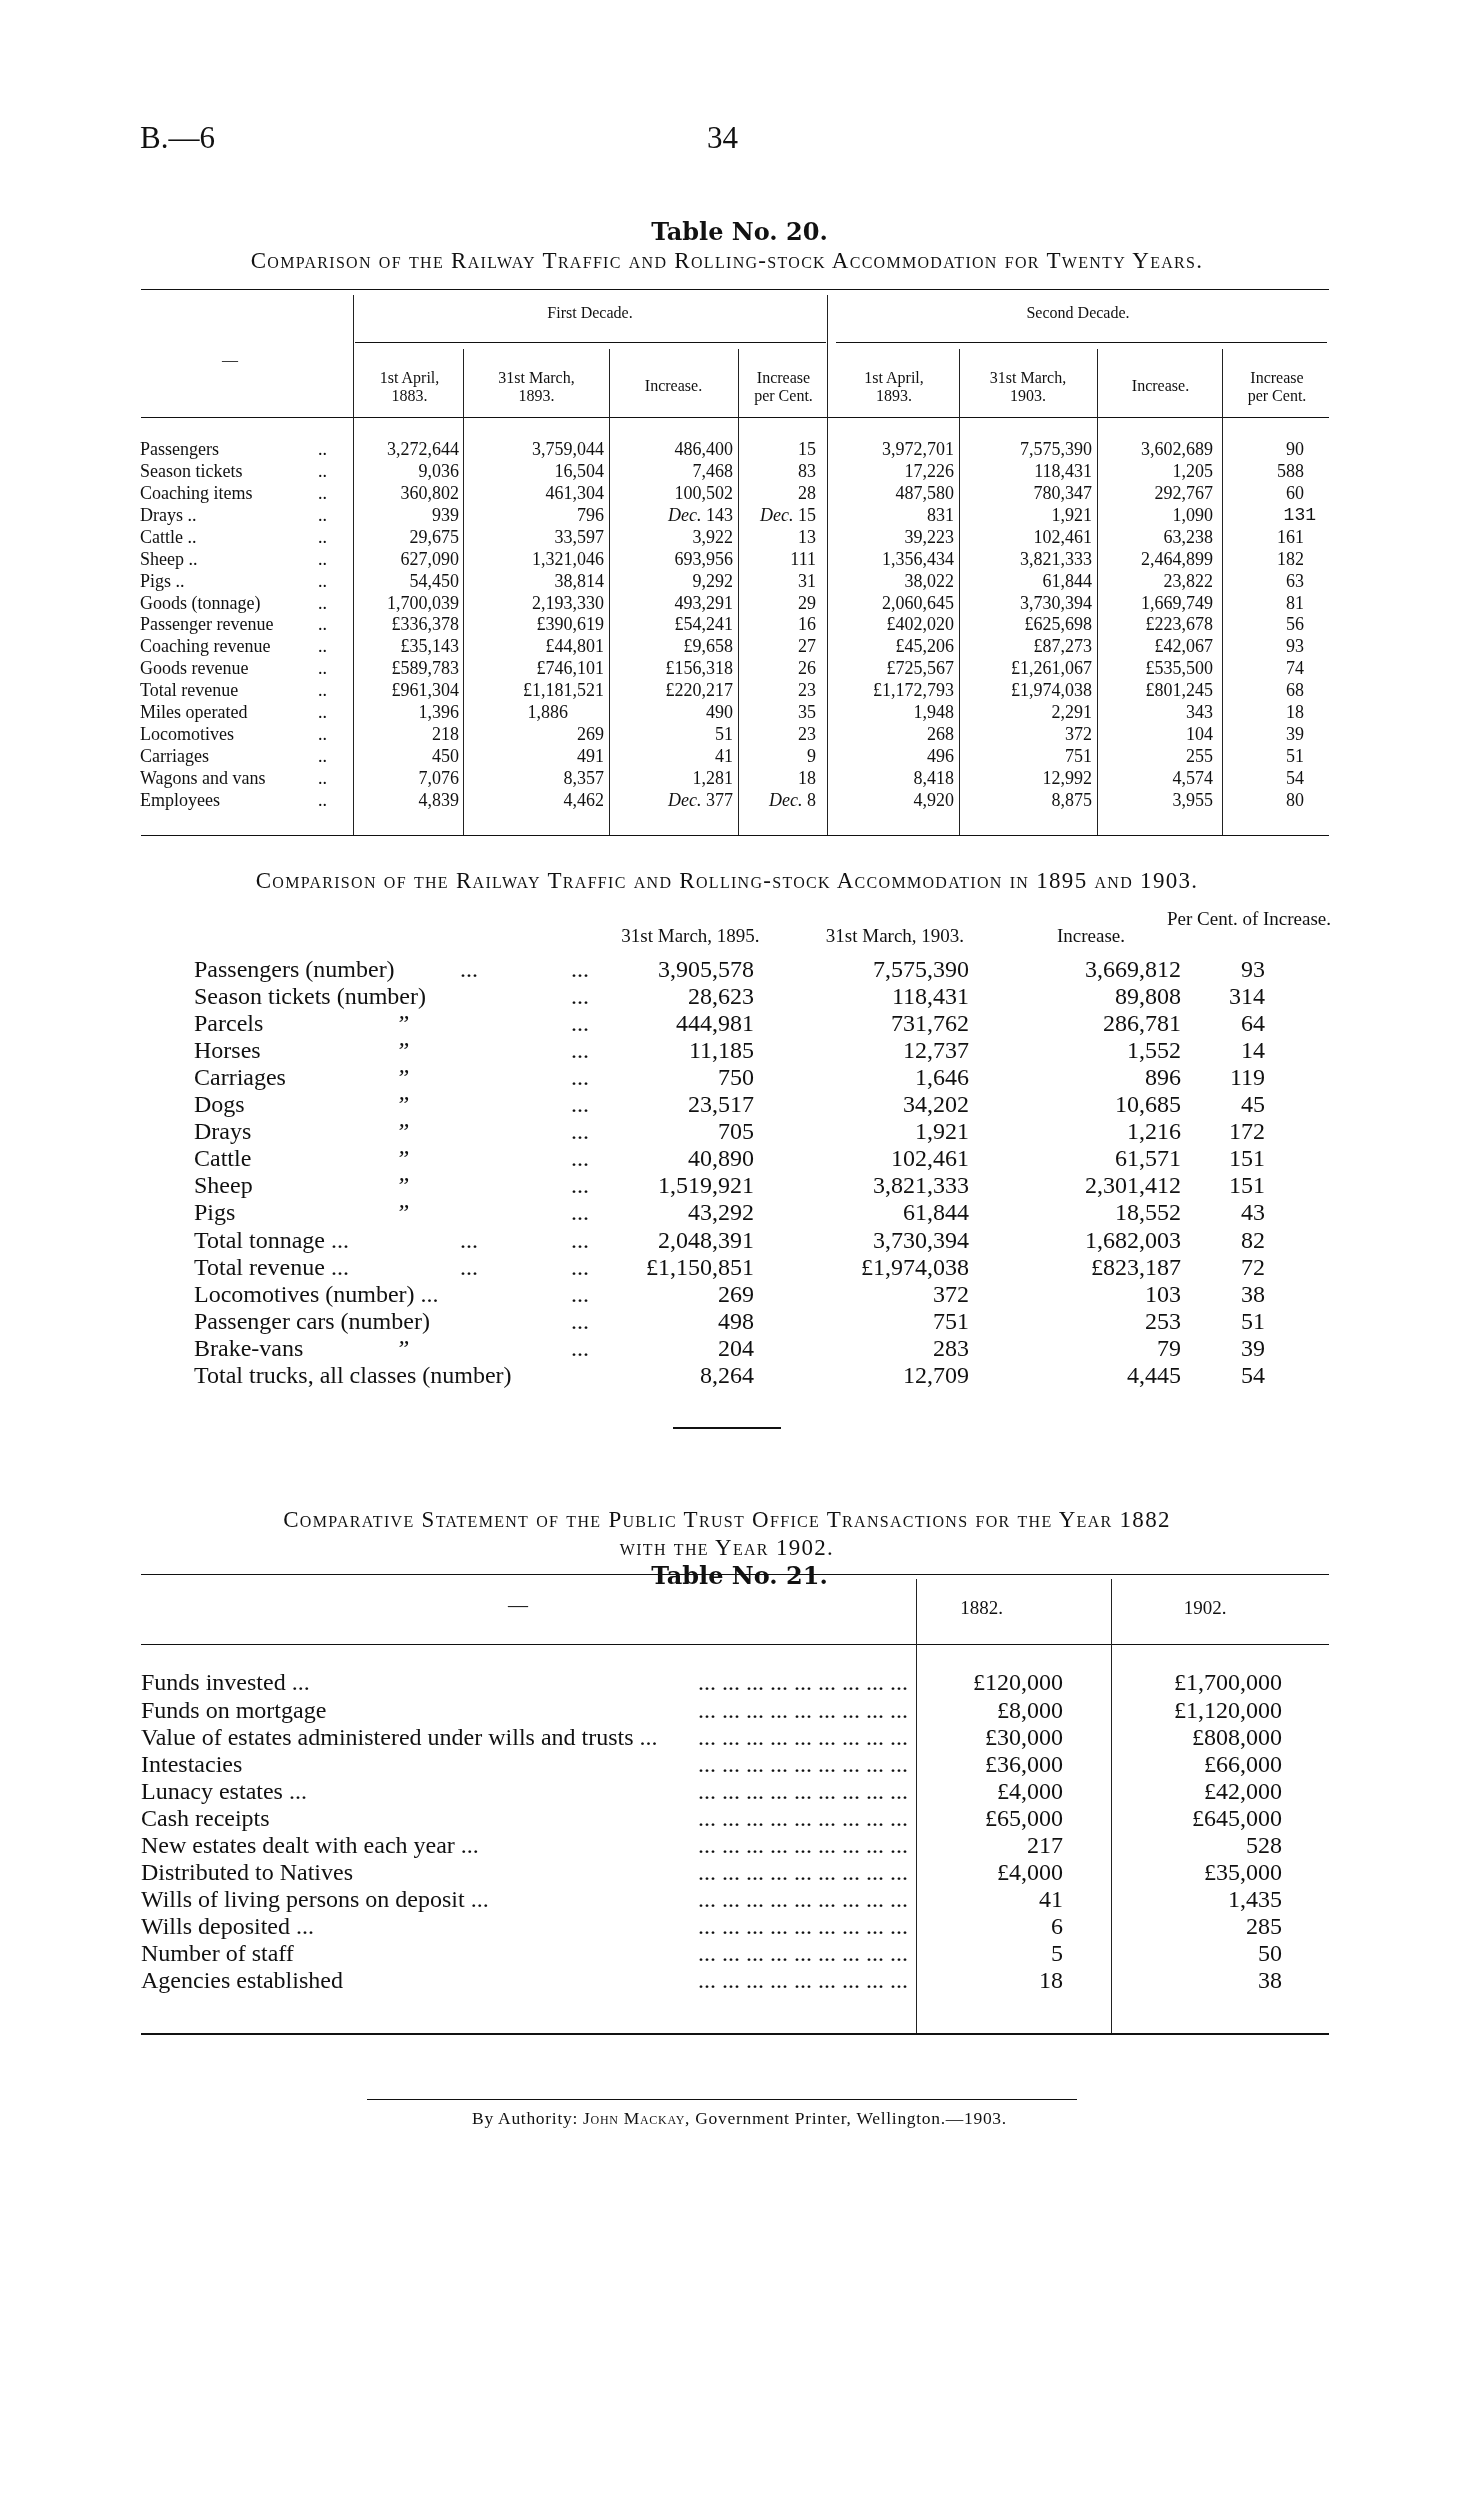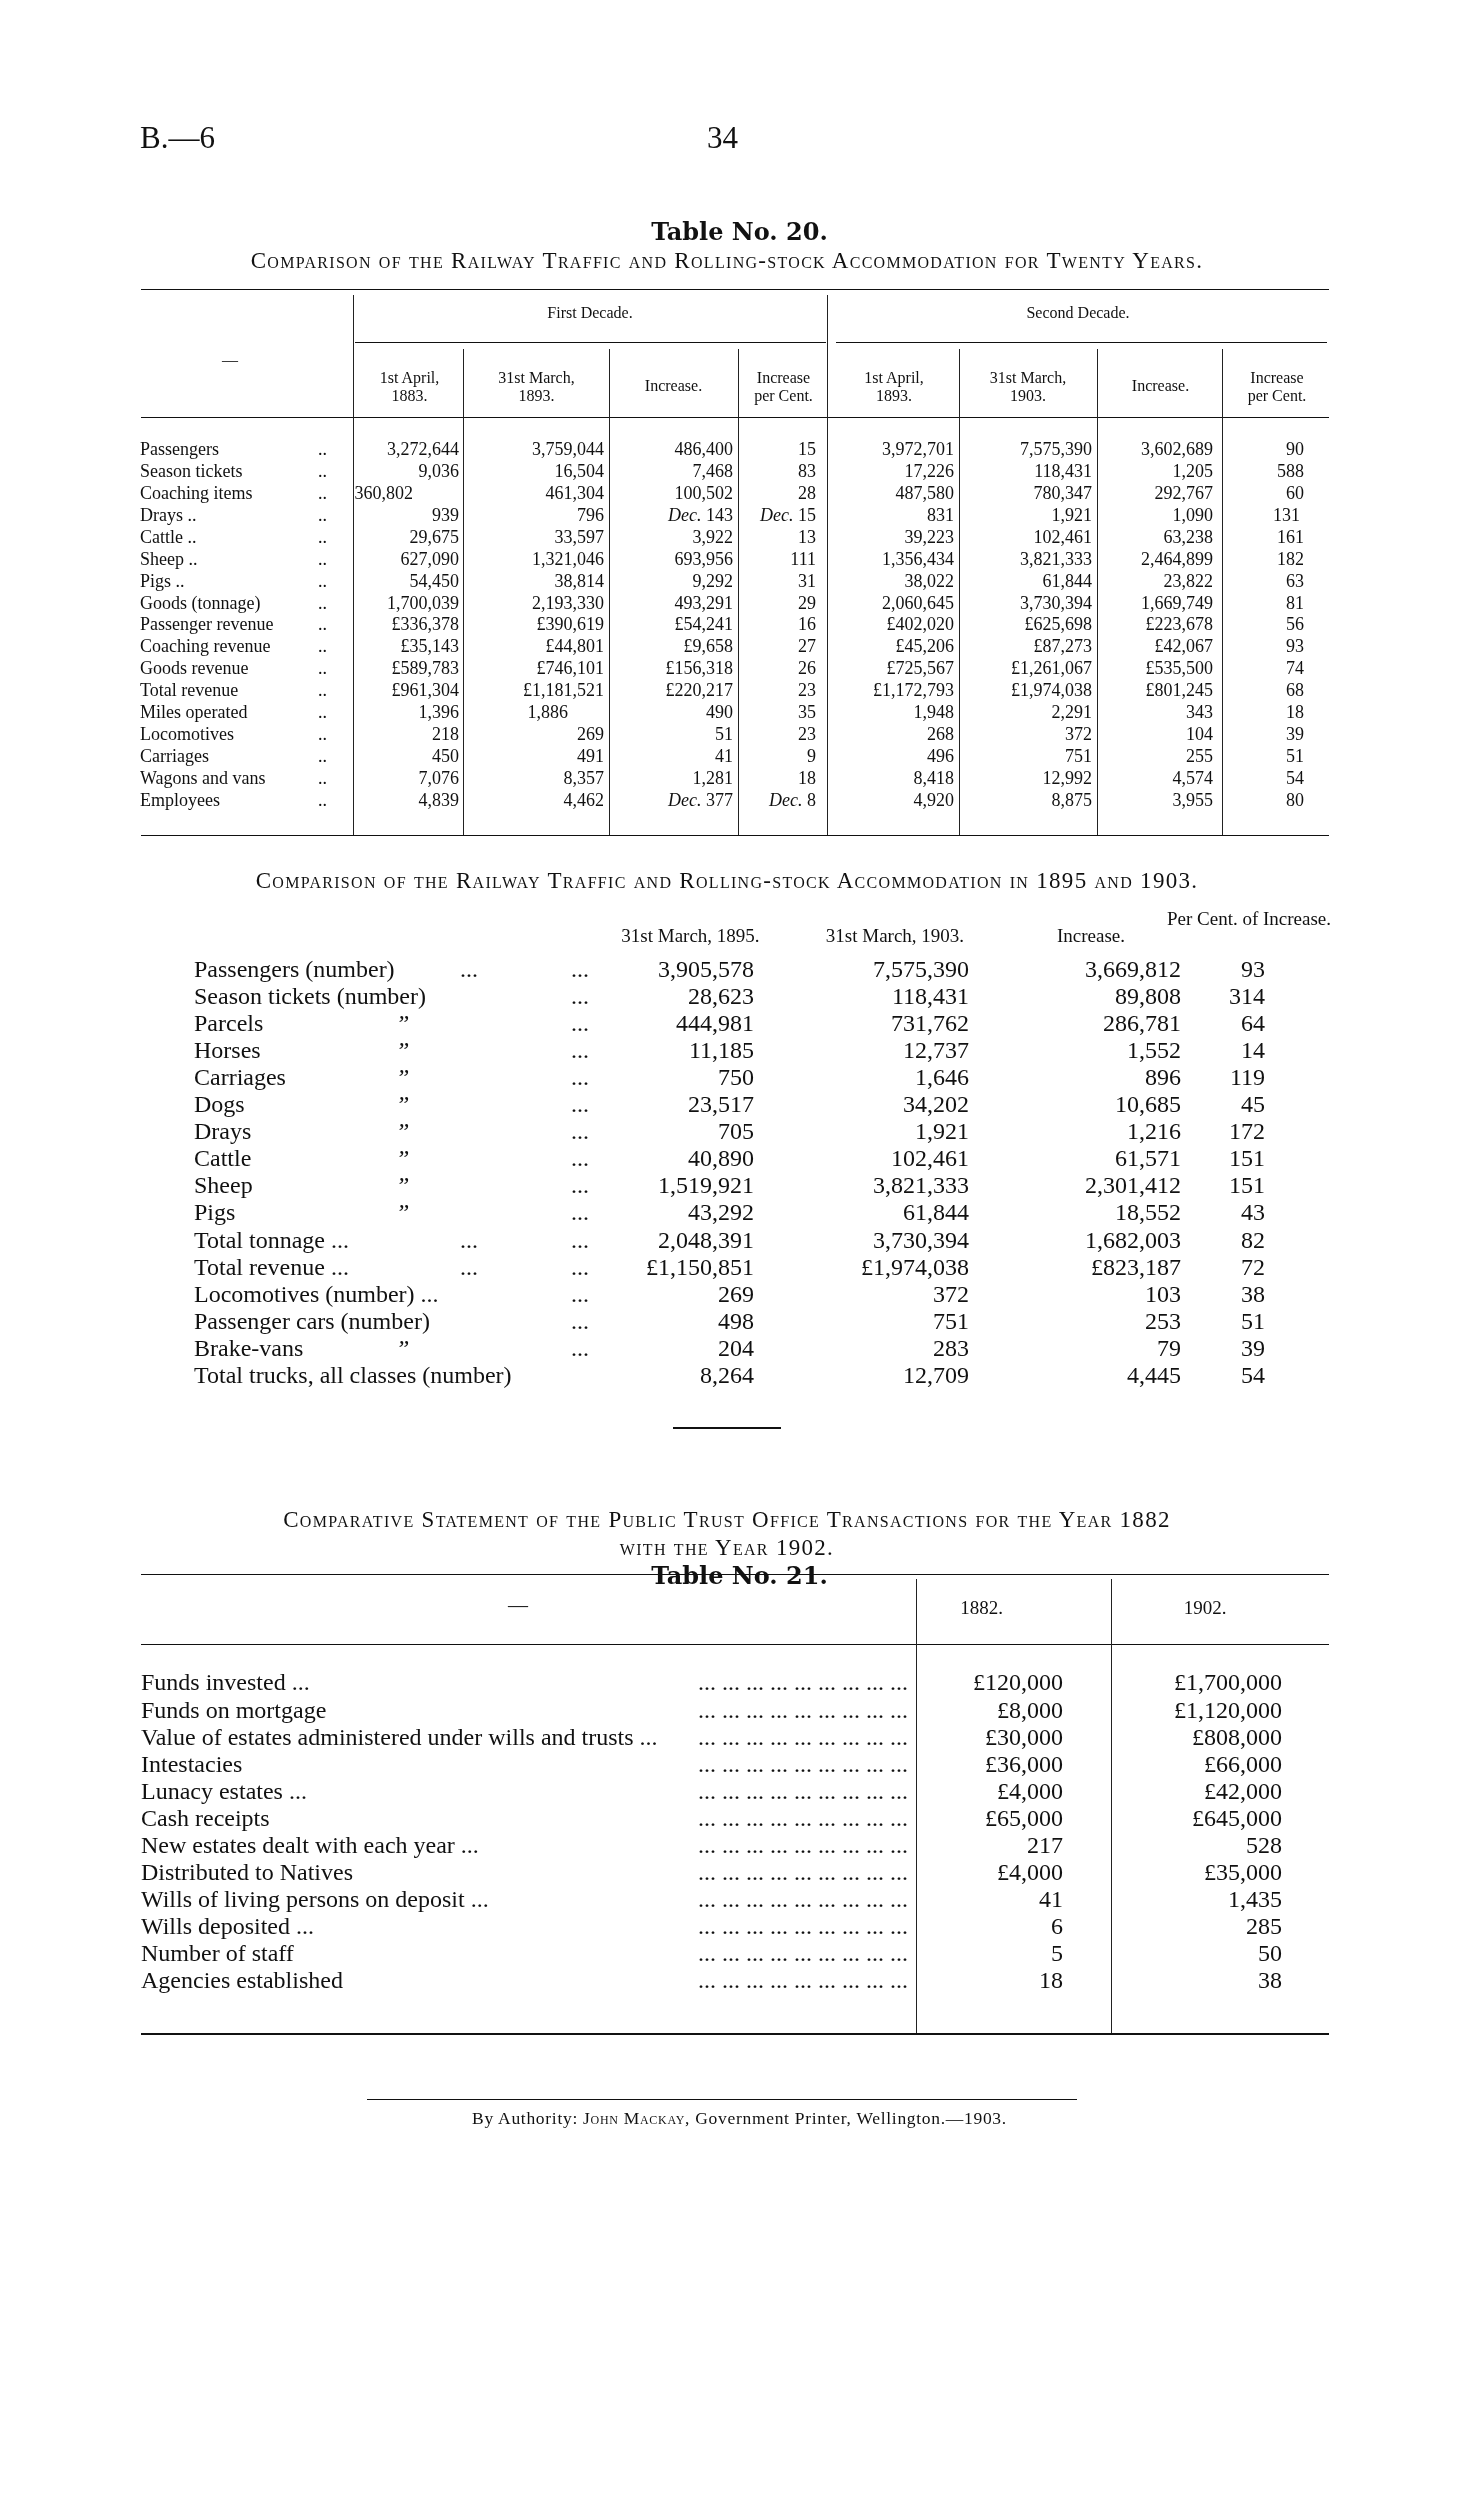--- a/index.html
+++ b/index.html
@@ -116,40 +116,40 @@
         <span class="c" style="right:592px;">7,468</span>
         <span class="c" style="right:509px;">83</span>
         <span class="c" style="right:371px;">17,226</span>
         <span class="c" style="right:233px;">118,431</span>
         <span class="c" style="right:112px;">1,205</span>
         <span class="c" style="right:21px;">588</span>
       </div>
       <div class="row" style="top:483px;">
         <span class="lbl">Coaching items</span>
         <span class="dots">..</span>
-        <span class="c" style="right:912px;">360,802</span>
+        <span class="c" style="right:866px;">360,802</span>
         <span class="c" style="right:721px;">461,304</span>
         <span class="c" style="right:592px;">100,502</span>
         <span class="c" style="right:509px;">28</span>
         <span class="c" style="right:371px;">487,580</span>
         <span class="c" style="right:233px;">780,347</span>
         <span class="c" style="right:112px;">292,767</span>
         <span class="c" style="right:21px;text-align:right;">60</span>
       </div>
       <div class="row" style="top:505px;">
         <span class="lbl">Drays   ..</span>
         <span class="dots">..</span>
         <span class="c" style="right:866px;">939</span>
         <span class="c" style="right:721px;">796</span>
         <span class="c dec-cell" style="right:592px;"><span class="dec">Dec.</span> 143</span>
         <span class="c dec-cell" style="right:509px;"><span class="dec">Dec.</span> 15</span>
         <span class="c" style="right:371px;">831</span>
         <span class="c" style="right:233px;">1,921</span>
         <span class="c" style="right:112px;">1,090</span>
-        <span class="c" style="right:25px;">131</span>
+        <span class="c" style="right:9px;font-family:Liberation Mono, monospace;">131</span>
       </div>
       <div class="row" style="top:527px;">
         <span class="lbl">Cattle   ..</span>
         <span class="dots">..</span>
         <span class="c" style="right:866px;">29,675</span>
         <span class="c" style="right:721px;">33,597</span>
         <span class="c" style="right:592px;">3,922</span>
         <span class="c" style="right:509px;">13</span>
         <span class="c" style="right:371px;">39,223</span>
         <span class="c" style="right:233px;">102,461</span>

